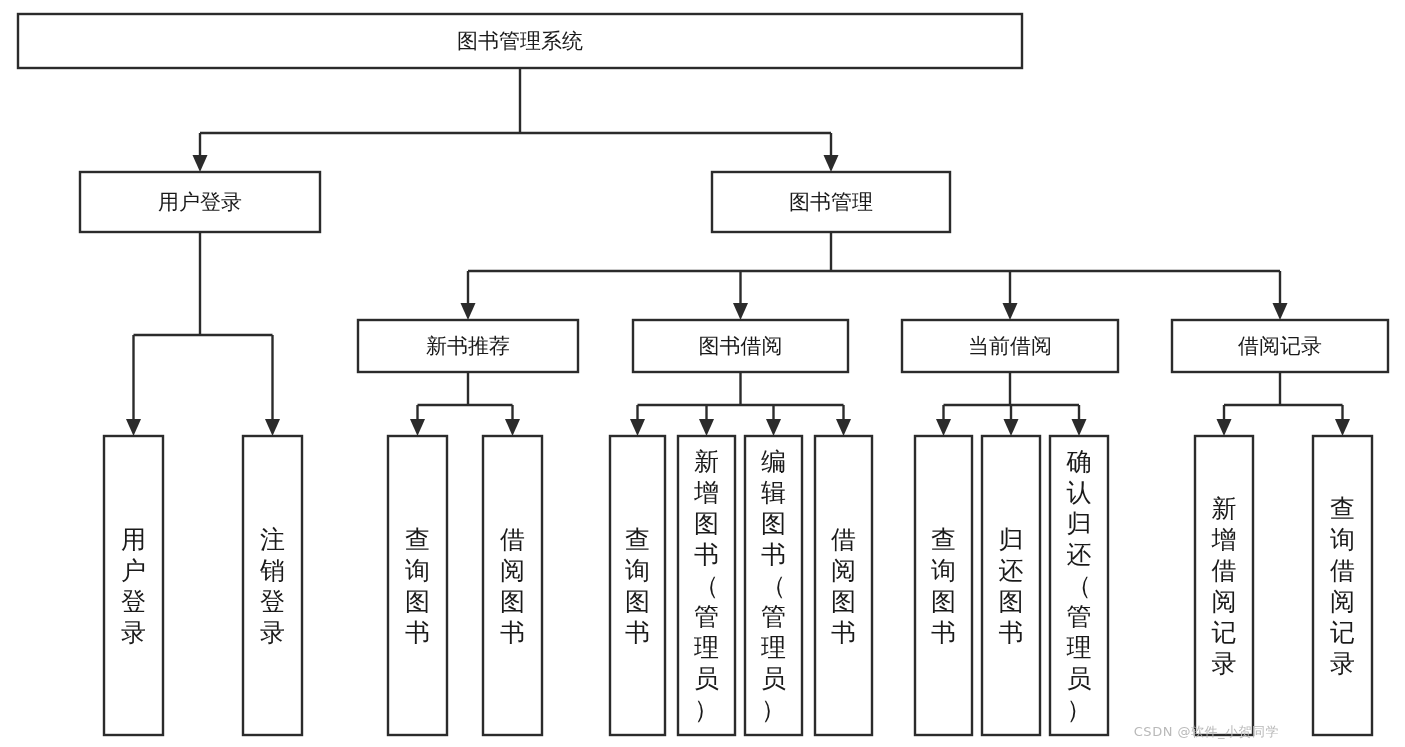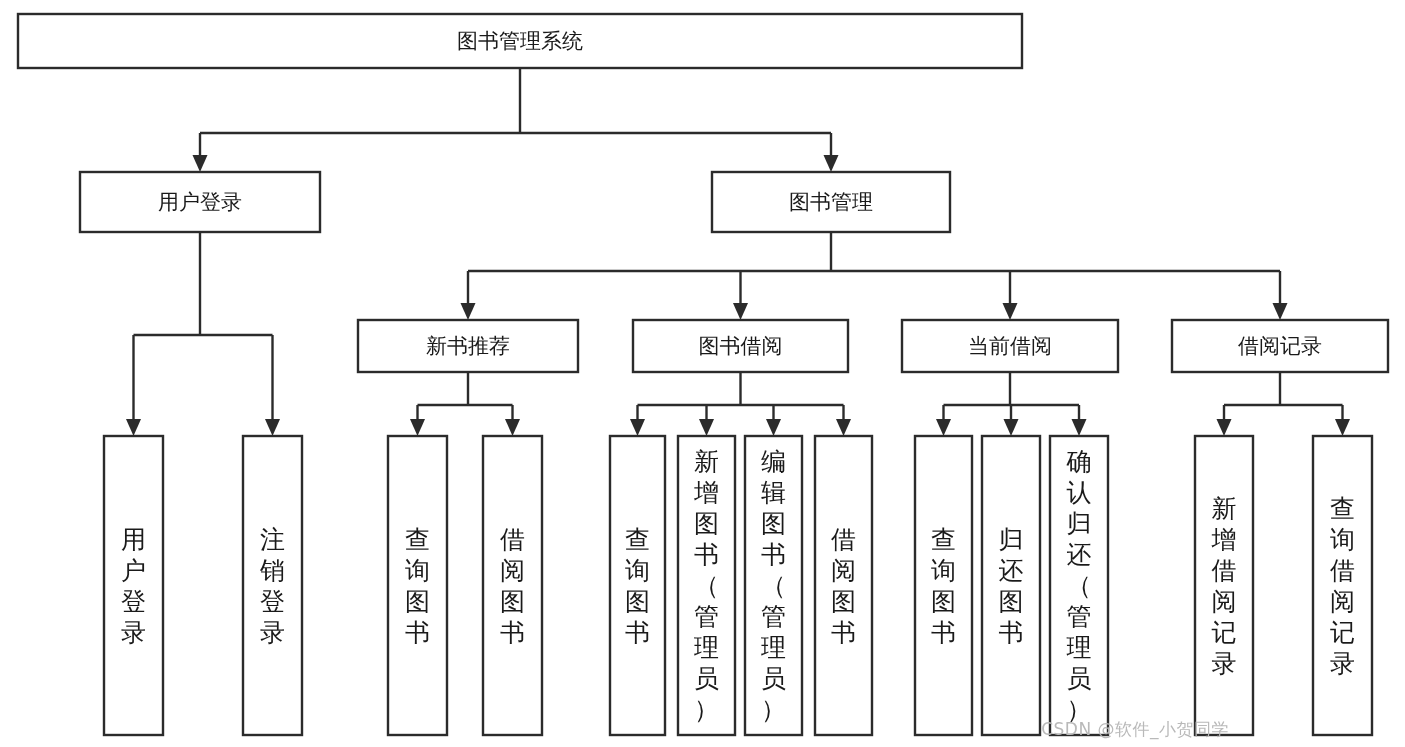--- a/index.html
+++ b/index.html
@@ -13,20 +13,21 @@
     height: 747px;
     overflow: hidden;
     font-family: "DejaVu Sans", "Liberation Sans", sans-serif;
     color: #1a1a1a;
   }
   #diagram-root {
     position: relative;
     width: 1251px;
     height: 747px;
     background: #ffffff;
+    padding-left: 38px;
   }
   svg.diagram-canvas {
     position: absolute;
     left: 0;
     top: 0;
     width: 1405px;
     height: 747px;
     display: block;
   }
   .node-box {
@@ -53,24 +54,24 @@
     white-space: pre;
   }
   .node-label-v {
     font-family: "DejaVu Sans", "Liberation Sans", sans-serif;
     font-size: 25px;
     fill: #1a1a1a;
     text-anchor: middle;
   }
   .watermark-text {
     position: absolute;
-    right: 22px;
+    right: 10px;
     bottom: 6px;
     font-family: "DejaVu Sans", "Liberation Sans", sans-serif;
-    font-size: 17px;
+    font-size: 13px;
     color: #b9b9b9;
     letter-spacing: 0.5px;
     user-select: none;
     white-space: nowrap;
   }
 </style>
 </head>
 <body>
 
 <div id="diagram-root">

